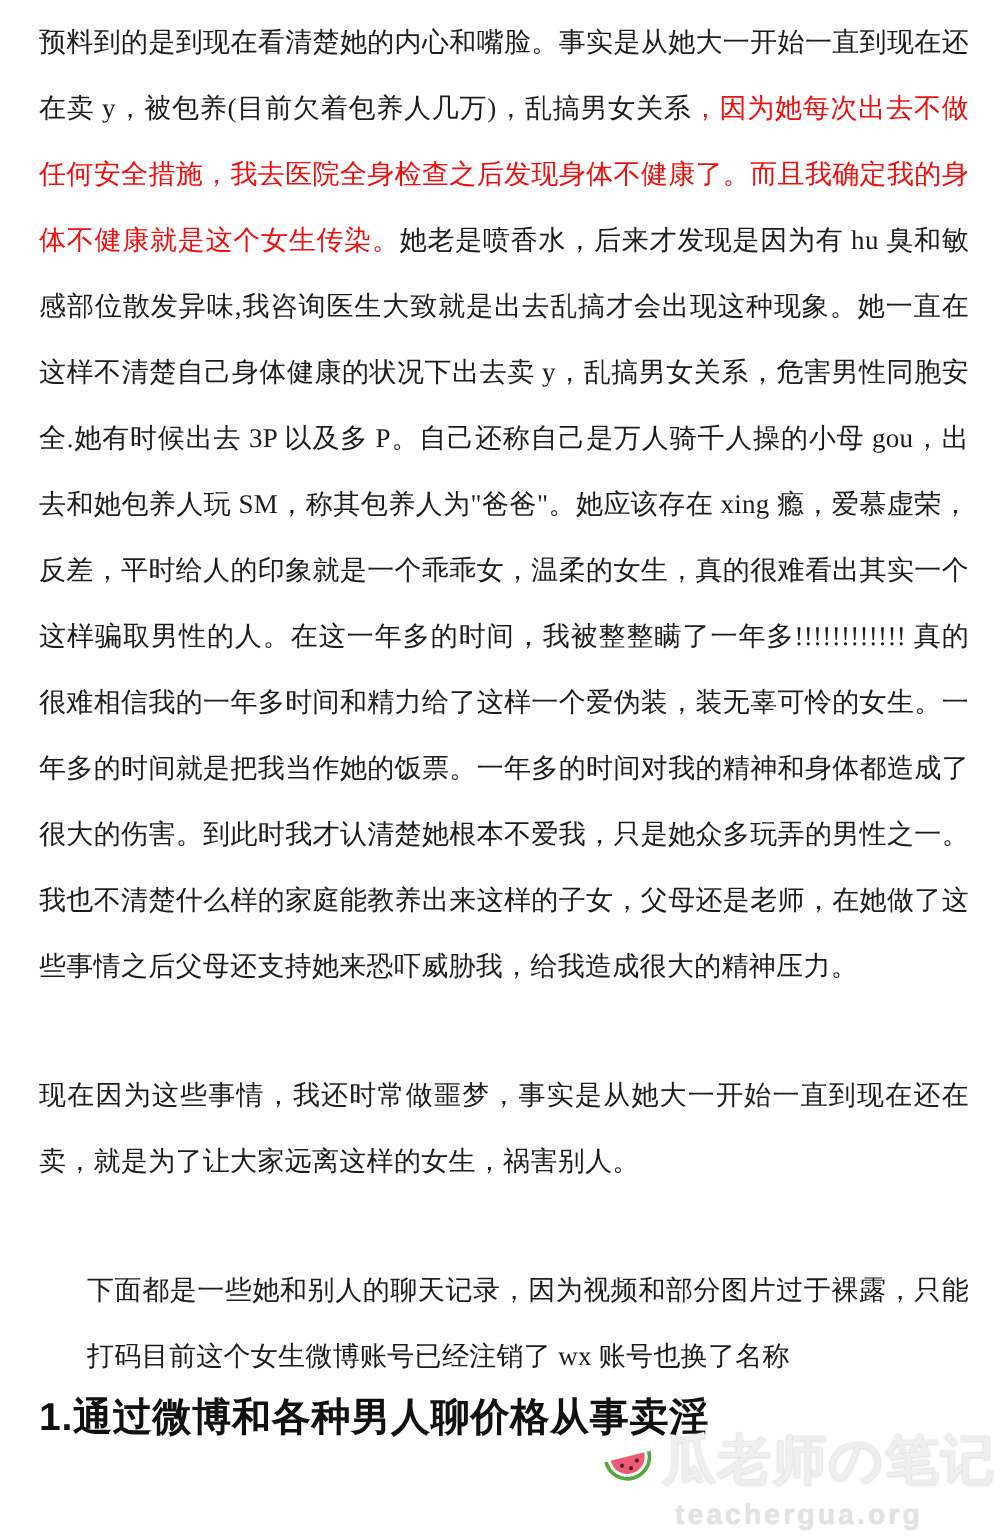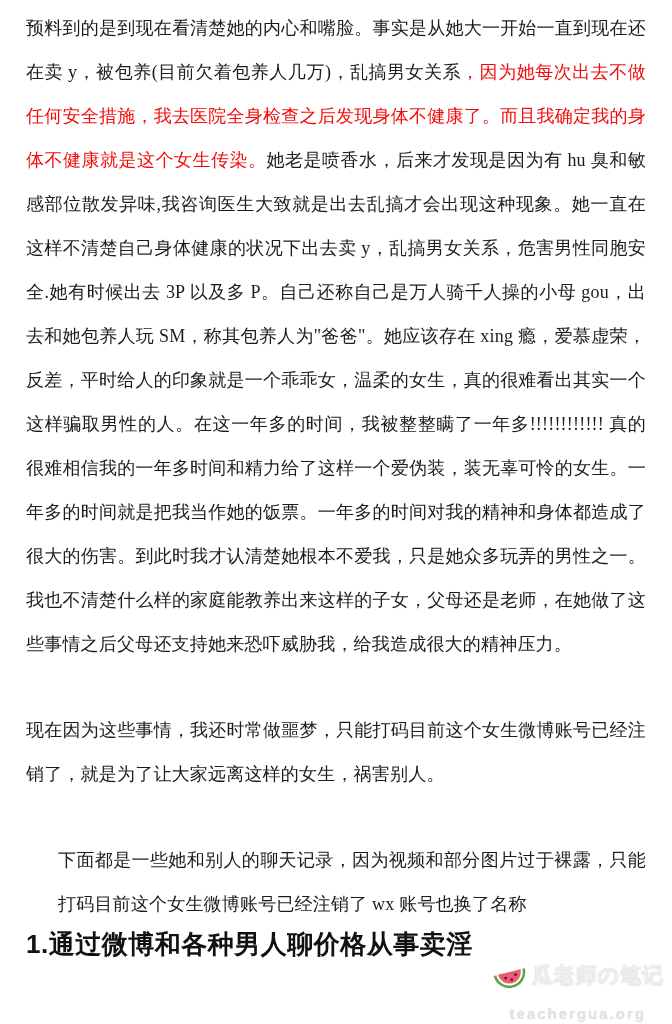--- a/index.html
+++ b/index.html
@@ -61,45 +61,45 @@
     user-select: none;
   }
   .wm-row {
     display: flex;
     align-items: center;
     gap: 4px;
   }
   .wm-icon svg { display: block; transform: rotate(-14deg); }
   .wm-title {
     font-family: "Liberation Sans", "DejaVu Sans", sans-serif;
-    font-size: 21px;
+    font-size: 36px;
     font-weight: 700;
     color: var(--wm-title);
     text-shadow: 0 0 1px #cdcdcd, 0 1px 2px rgba(0,0,0,0.10);
     letter-spacing: 1px;
     white-space: nowrap;
   }
   .wm-url {
     font-family: "Liberation Sans", "DejaVu Sans", sans-serif;
-    font-size: 15px;
+    font-size: 19px;
     font-weight: 700;
     color: var(--wm-url);
     text-shadow: 0 0 1px #d6d6d6;
     letter-spacing: 2px;
-    margin-top: 12px;
+    margin-top: 2px;
   }
 </style>
 </head>
 <body>
 
 <div class="page">
 
   <div class="article-body">
       <p class="para"><span>预料到的是到现在看清楚她的内心和嘴脸。事实是从她大一开始一直到现在还在卖 y，被包养(目前欠着包养人几万)，乱搞男女关系</span><span class="red">，因为她每次出去不做任何安全措施，我去医院全身检查之后发现身体不健康了。而且我确定我的身体不健康就是这个女生传染。</span><span>她老是喷香水，后来才发现是因为有 hu 臭和敏感部位散发异味,我咨询医生大致就是出去乱搞才会出现这种现象。她一直在这样不清楚自己身体健康的状况下出去卖 y，乱搞男女关系，危害男性同胞安全.她有时候出去 3P 以及多 P。自己还称自己是万人骑千人操的小母 gou，出去和她包养人玩 SM，称其包养人为"爸爸"。她应该存在 xing 瘾，爱慕虚荣，反差，平时给人的印象就是一个乖乖女，温柔的女生，真的很难看出其实一个这样骗取男性的人。在这一年多的时间，我被整整瞒了一年多!!!!!!!!!!!! 真的很难相信我的一年多时间和精力给了这样一个爱伪装，装无辜可怜的女生。一年多的时间就是把我当作她的饭票。一年多的时间对我的精神和身体都造成了很大的伤害。到此时我才认清楚她根本不爱我，只是她众多玩弄的男性之一。我也不清楚什么样的家庭能教养出来这样的子女，父母还是老师，在她做了这些事情之后父母还支持她来恐吓威胁我，给我造成很大的精神压力。</span></p>
-      <p class="para"><span>现在因为这些事情，我还时常做噩梦，只能打码目前这个女生微博账号已经注销了，就是为了让大家远离这样的女生，祸害别人。</span></p>
+      <p class="para"><span>现在因为这些事情，我还时常做噩梦，事实是从她大一开始一直到现在还在卖，就是为了让大家远离这样的女生，祸害别人。</span></p>
       <p class="para"><span>下面都是一些她和别人的聊天记录，因为视频和部分图片过于裸露，只能打码目前这个女生微博账号已经注销了 wx 账号也换了名称</span></p>
     </div>
 
   <h2 class="section-heading">1.通过微博和各种男人聊价格从事卖淫</h2>
 
 
   <div class="watermark">
     <div class="wm-row">
       <span class="wm-icon">
         <svg viewBox="0 0 36 36" width="36" height="36" aria-hidden="true">

